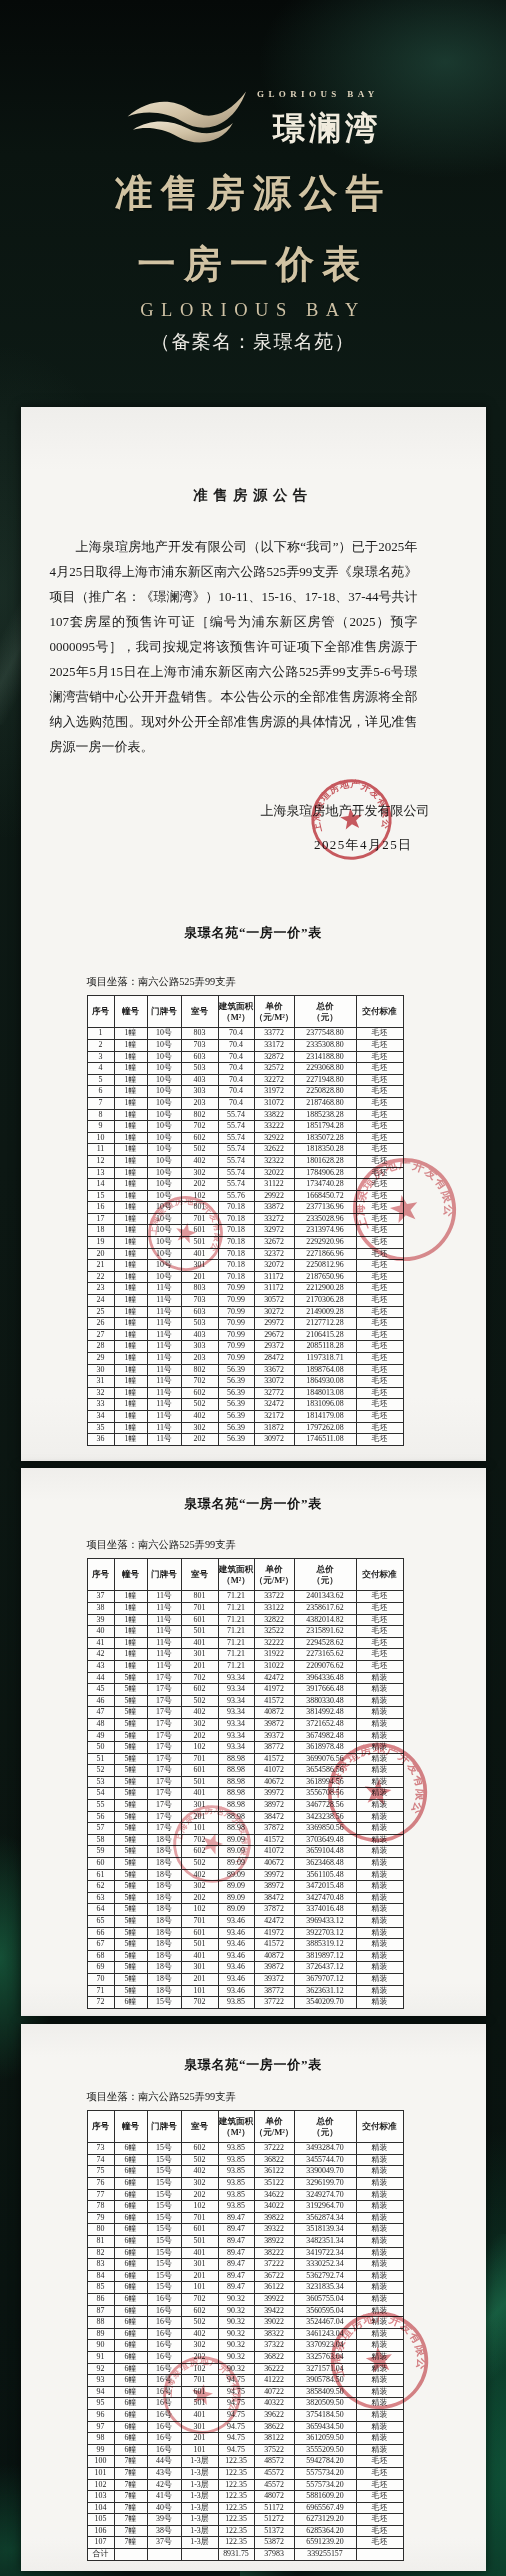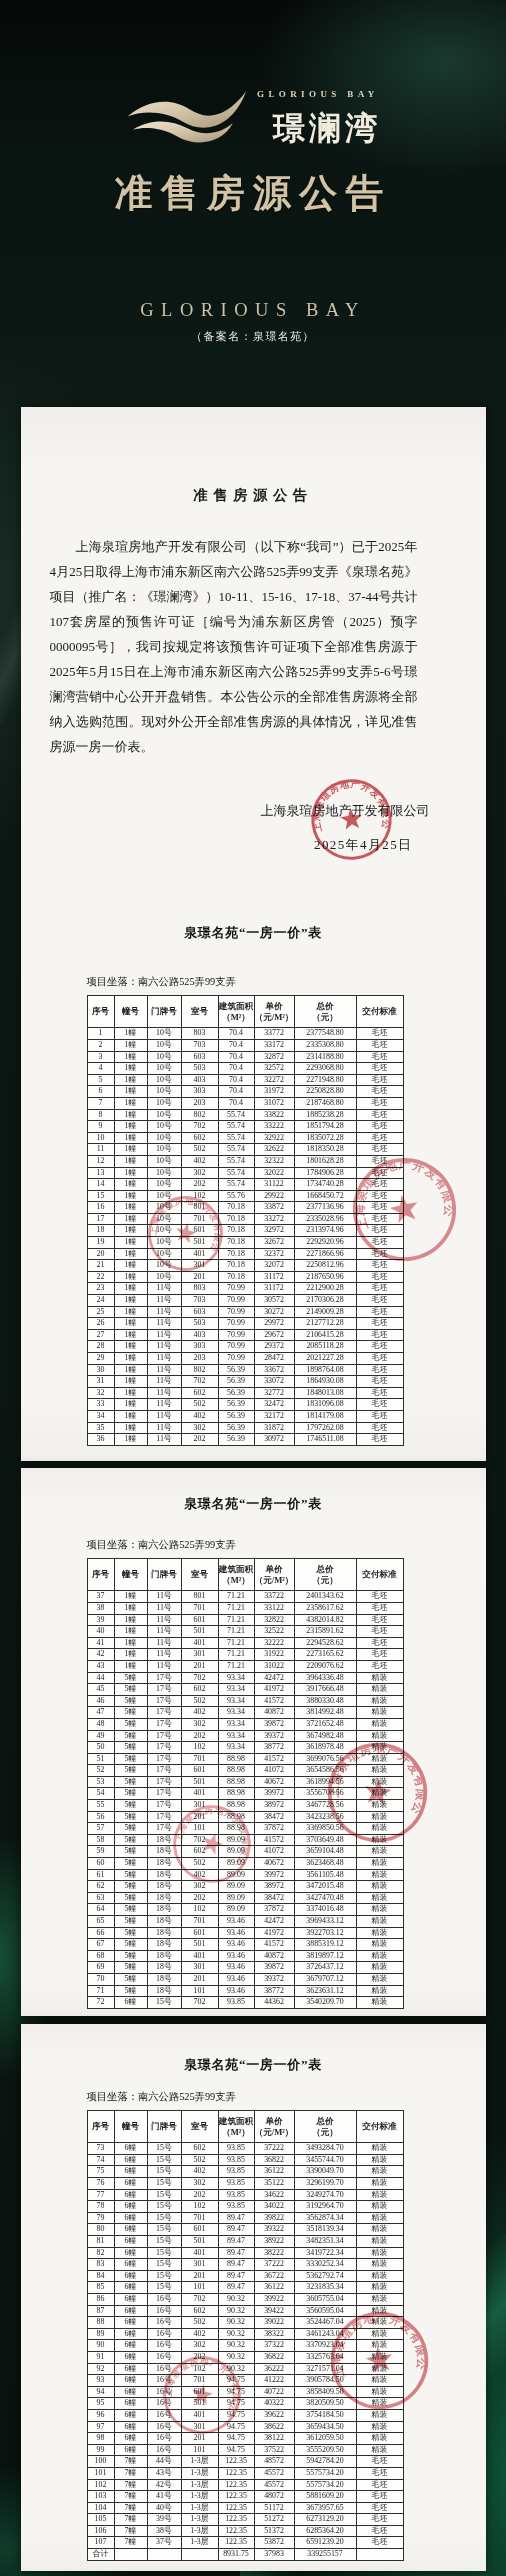--- a/index.html
+++ b/index.html
@@ -29,21 +29,21 @@
     letter-spacing:4.4px;color:#ddd2bb;white-space:nowrap;}
   .brand-cn{position:absolute;left:273px;top:107px;font-size:32px;font-weight:600;
     letter-spacing:4.1px;color:#f0ebdd;white-space:nowrap;}
   .big-title{position:absolute;left:0;width:506px;text-align:center;margin:0;
     font-size:38px;font-weight:600;letter-spacing:8.2px;color:#d1c3a3;
     text-shadow:0 0.7px 1.4px rgba(0,0,0,.5);white-space:nowrap;}
   .t1{top:168px;} .t2{top:239px;}
   .sub-en{position:absolute;left:0;top:300px;width:506px;text-align:center;
     font-size:18.5px;letter-spacing:7.5px;color:#cfc2a5;white-space:nowrap;}
   .record{position:absolute;left:0;top:329px;width:506px;text-align:center;
-    font-size:11px;letter-spacing:1.4px;color:#edebe5;white-space:nowrap;}
+    font-size:19px;letter-spacing:1.4px;color:#edebe5;white-space:nowrap;}
 
   
   .page{position:absolute;left:20.5px;width:465px;
     background:linear-gradient(180deg,#efeeeb 0%,#f6f5f2 6%,#f6f5f2 94%,#f0efec 100%);
     box-shadow:0 0 9.6px rgba(0,0,0,.55);}
   .page1{top:407px;height:1054px;}
   .page2{top:1468px;height:548px;}
   .page3{top:2024px;height:547px;}
 
   .doc-title{margin:0;position:absolute;top:79px;left:0;width:100%;text-align:center;
@@ -97,20 +97,21 @@
           <stop offset=".55" stop-color="#cfc0a3"></stop>
         <stop offset="1" stop-color="#a3937a"></stop>
       </linearGradient>
     </defs>
     <path fill="url(#goldgrad)" d="M4 46 C34 20 70 17 98 35 C121 50 150 52 184 8 C163 64 119 73 88 54 C60 37 27 37 4 46 Z"></path>
     <path fill="url(#goldgrad)" d="M12 66 C40 49 70 51 95 64 C118 76 143 74 164 56 C147 88 108 92 81 77 C56 63 32 61 12 66 Z"></path>
   </svg>
   <div class="brand-en">GLORIOUS BAY</div>
   <div class="brand-cn">璟澜湾</div>
   <h1 class="big-title t1">准售房源公告</h1>
+  <h1 class="big-title t2">一房一价表</h1>
   <div class="sub-en">GLORIOUS BAY</div>
   <div class="record">（备案名：泉璟名苑）</div>
 </header>
 
 <section class="page page1">
   <h2 class="doc-title">准售房源公告</h2>
   <p class="doc-body">上海泉瑄房地产开发有限公司（以下称“我司”）已于2025年4月25日取得上海市浦东新区南六公路525弄99支弄《泉璟名苑》项目（推广名：《璟澜湾》）10-11、15-16、17-18、37-44号共计107套房屋的预售许可证［编号为浦东新区房管（2025）预字0000095号］，我司按规定将该预售许可证项下全部准售房源于2025年5月15日在上海市浦东新区南六公路525弄99支弄5-6号璟澜湾营销中心公开开盘销售。本公告公示的全部准售房源将全部纳入选购范围。现对外公开全部准售房源的具体情况，详见准售房源一房一价表。</p>
   <div class="doc-signer">上海泉瑄房地产开发有限公司</div>
   <div class="doc-date">2025年4月25日</div>
 
@@ -424,21 +425,21 @@
             <td>2085118.28</td>
             <td>毛坯</td>
           </tr>
           <tr>
             <td>29</td>
             <td>1幢</td>
             <td>11号</td>
             <td>203</td>
             <td>70.99</td>
             <td>28472</td>
-            <td>2021227.28</td>
+            <td>1197318.71</td>
             <td>毛坯</td>
           </tr>
           <tr>
             <td>30</td>
             <td>1幢</td>
             <td>11号</td>
             <td>802</td>
             <td>56.39</td>
             <td>33672</td>
             <td>1898764.08</td>
@@ -889,21 +890,21 @@
             <td>38772</td>
             <td>3623631.12</td>
             <td>精装</td>
           </tr>
           <tr>
             <td>72</td>
             <td>6幢</td>
             <td>15号</td>
             <td>702</td>
             <td>93.85</td>
-            <td>44362</td>
+            <td>37722</td>
             <td>3540209.70</td>
             <td>精装</td>
           </tr>
         </tbody>
     </table>
   </div>
 </section>
 
 <section class="page page3">
   <div class="tbl-block">
@@ -1246,21 +1247,21 @@
             <td>5881609.20</td>
             <td>毛坯</td>
           </tr>
           <tr>
             <td>104</td>
             <td>7幢</td>
             <td>40号</td>
             <td>1-3层</td>
             <td>122.35</td>
             <td>51172</td>
-            <td>3673957.65</td>
+            <td>6965567.49</td>
             <td>毛坯</td>
           </tr>
           <tr>
             <td>105</td>
             <td>7幢</td>
             <td>39号</td>
             <td>1-3层</td>
             <td>122.35</td>
             <td>51272</td>
             <td>6273129.20</td>

